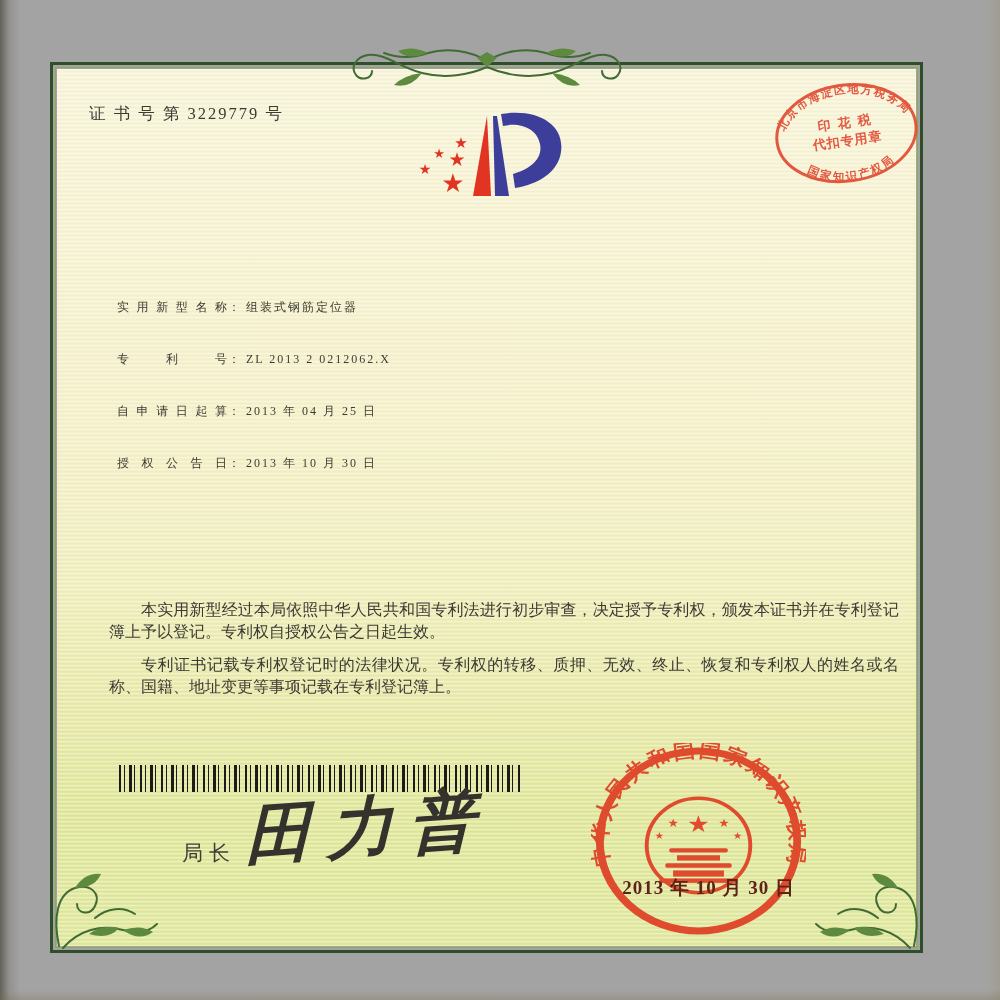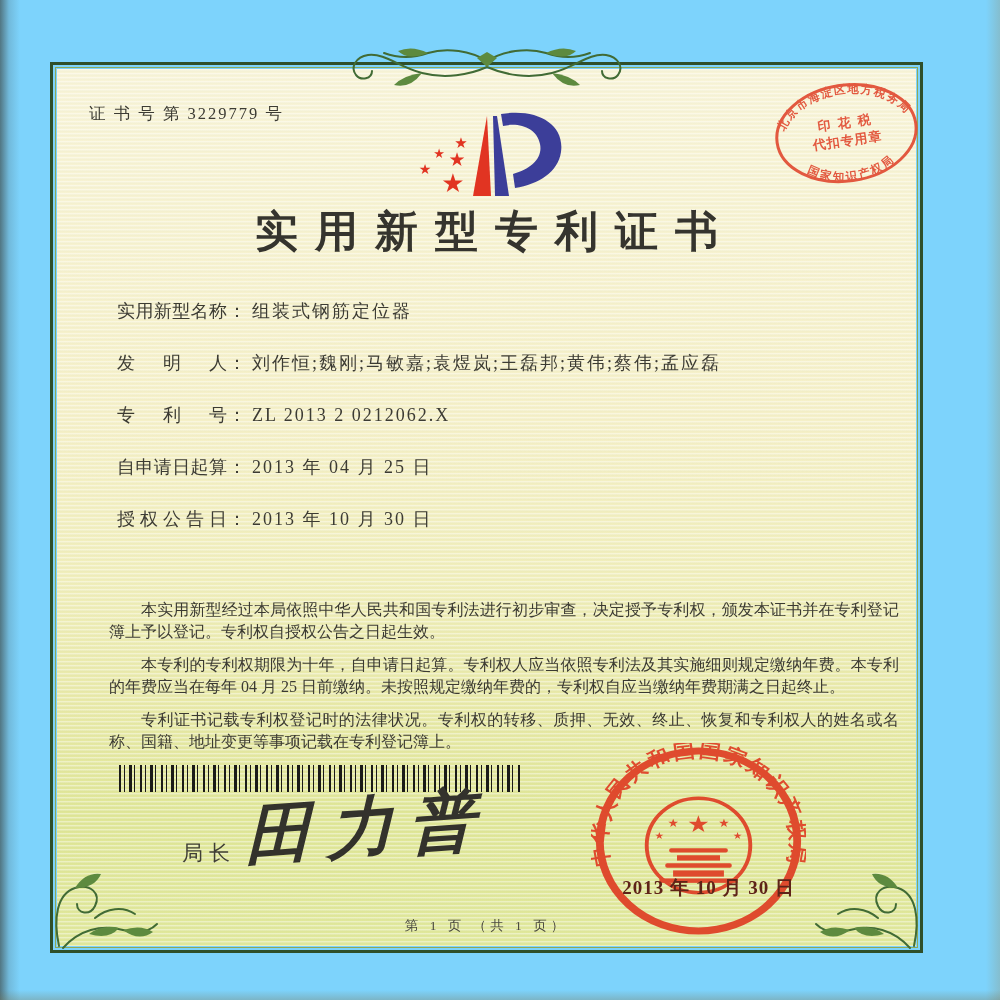--- a/index.html
+++ b/index.html
@@ -3,21 +3,21 @@
 <meta charset="utf-8">
 <style>
   html,body{margin:0;padding:0;}
   body{
     width:1000px;height:1000px;overflow:hidden;
     font-family:"Liberation Serif","DejaVu Serif",serif;
     background:#e9e4c0;
   }
   .paper{
     position:relative;width:1000px;height:1000px;
-    background:#7dd3fc;
+    background:#a3a3a3;
   }
   
   .edge-left{position:absolute;left:0;top:0;bottom:0;width:20px;
     background:linear-gradient(90deg,rgba(45,42,30,.55),rgba(45,42,30,.15) 9px,rgba(45,42,30,0) 20px);}
   .edge-right{position:absolute;right:0;top:0;bottom:0;width:14px;
     background:linear-gradient(270deg,rgba(150,140,100,.30),rgba(150,140,100,0) 14px);}
   .edge-bottom{position:absolute;left:0;right:0;bottom:0;height:10px;
     background:linear-gradient(0deg,rgba(120,112,75,.30),rgba(120,112,75,0));}
 
   
@@ -49,21 +49,21 @@
     position:absolute;left:0;top:138px;width:100%;
     text-align:center;font-size:43px;font-weight:bold;color:#35342e;
     letter-spacing:17px;padding-left:17px;box-sizing:border-box;white-space:nowrap;
   }
   .tax-stamp{
     position:absolute;left:706px;top:4px;width:176px;height:136px;
     transform:rotate(-8deg);opacity:.92;
   }
 
   .fields{position:absolute;left:64px;top:234px;width:790px;}
-  .field{height:25px;margin-bottom:27px;font-size:18px;color:#3c3b33;white-space:nowrap;}
+  .field{height:25px;margin-bottom:27px;font-size:12px;color:#3c3b33;white-space:nowrap;}
   .flabel{
     display:inline-block;width:110px;vertical-align:top;
     text-align:justify;text-align-last:justify;
   }
   .colon{display:inline-block;margin:0 6px 0 1px;}
   .fvalue{letter-spacing:2px;}
 
   .paras{
     position:absolute;left:44px;top:522px;width:814px;
     font-size:16px;line-height:21.5px;color:#3b3a32;
@@ -157,21 +157,20 @@
         <text x="24" y="52" font-size="13">★</text>
         <text x="10" y="68" font-size="14">★</text>
         <text x="42" y="60" font-size="19">★</text>
         <text x="38" y="86" font-size="26">★</text>
       </g>
       <polygon points="72,10 58,90 76,90" fill="#e13422"></polygon>
       <polygon points="78,10 80,90 94,90 82,10" fill="#3c3e99"></polygon>
       <path d="M86,8 C122,2 150,18 146,46 C143,66 124,78 100,82 L98,68 C116,63 128,52 125,38 C122,22 104,16 88,20 Z" fill="#3c3e99"></path>
     </svg>
 
-    <div class="title">实用新型专利证书</div>
 
     <svg class="tax-stamp" viewBox="0 0 176 136">
       <defs>
         <path id="taxTop" d="M 26,86 A 66,46 0 1 1 150,86"></path>
         <path id="taxBottom" d="M 36,90 A 58,38 0 0 0 140,90"></path>
       </defs>
       <ellipse cx="88" cy="64" rx="70" ry="48" fill="none" stroke="#e14c33" stroke-width="3"></ellipse>
       <text fill="#e14c33" font-size="11.5" font-weight="bold" letter-spacing="1.5">
         <textPath href="#taxTop" startOffset="50%" text-anchor="middle">北京市海淀区地方税务局</textPath>
       </text>
@@ -180,36 +179,32 @@
       </text>
       <text x="88" y="58" fill="#e14c33" font-size="13" font-weight="bold" text-anchor="middle" letter-spacing="2">印 花 税</text>
       <text x="88" y="76" fill="#e14c33" font-size="13" font-weight="bold" text-anchor="middle" letter-spacing="1">代扣专用章</text>
     </svg>
 
     <div class="fields">
       <div class="field">
         <span class="flabel">实用新型名称</span><span class="colon">：</span><span class="fvalue">组装式钢筋定位器</span>
       </div>
       <div class="field">
-        <span class="flabel">发明人</span><span class="colon">：</span><span class="fvalue">刘作恒;魏刚;马敏嘉;袁煜岚;王磊邦;黄伟;蔡伟;孟应磊</span>
-      </div>
-      <div class="field">
         <span class="flabel">专利号</span><span class="colon">：</span><span class="fvalue">ZL 2013 2 0212062.X</span>
       </div>
       <div class="field">
         <span class="flabel">自申请日起算</span><span class="colon">：</span><span class="fvalue">2013 年 04 月 25 日</span>
       </div>
       <div class="field">
         <span class="flabel">授权公告日</span><span class="colon">：</span><span class="fvalue">2013 年 10 月 30 日</span>
       </div>
     </div>
 
     <div class="paras">
       <p>本实用新型经过本局依照中华人民共和国专利法进行初步审查，决定授予专利权，颁发本证书并在专利登记簿上予以登记。专利权自授权公告之日起生效。</p>
-      <p>本专利的专利权期限为十年，自申请日起算。专利权人应当依照专利法及其实施细则规定缴纳年费。本专利的年费应当在每年 04 月 25 日前缴纳。未按照规定缴纳年费的，专利权自应当缴纳年费期满之日起终止。</p>
       <p>专利证书记载专利权登记时的法律状况。专利权的转移、质押、无效、终止、恢复和专利权人的姓名或名称、国籍、地址变更等事项记载在专利登记簿上。</p>
     </div>
 
     <div class="barcode"></div>
 
     <div class="sig-role">局长</div>
     <div class="sig-name">田力普</div>
 
     <svg class="issue-seal" viewBox="0 0 220 220" preserveAspectRatio="none">
       <defs>
@@ -230,19 +225,18 @@
         </g>
         <rect x="80" y="118" width="60" height="5" rx="2"></rect>
         <rect x="88" y="126" width="44" height="6"></rect>
         <rect x="76" y="135" width="68" height="5" rx="2"></rect>
         <rect x="84" y="143" width="52" height="7"></rect>
         <rect x="70" y="152" width="80" height="5"></rect>
       </g>
     </svg>
     <div class="seal-date">2013 年 10 月 30 日</div>
 
-    <div class="footer">第 1 页 （共 1 页）</div>
   </div>
 
   <div class="edge-left"></div>
   <div class="edge-right"></div>
   <div class="edge-bottom"></div>
 </div>
 
 </body></html>

